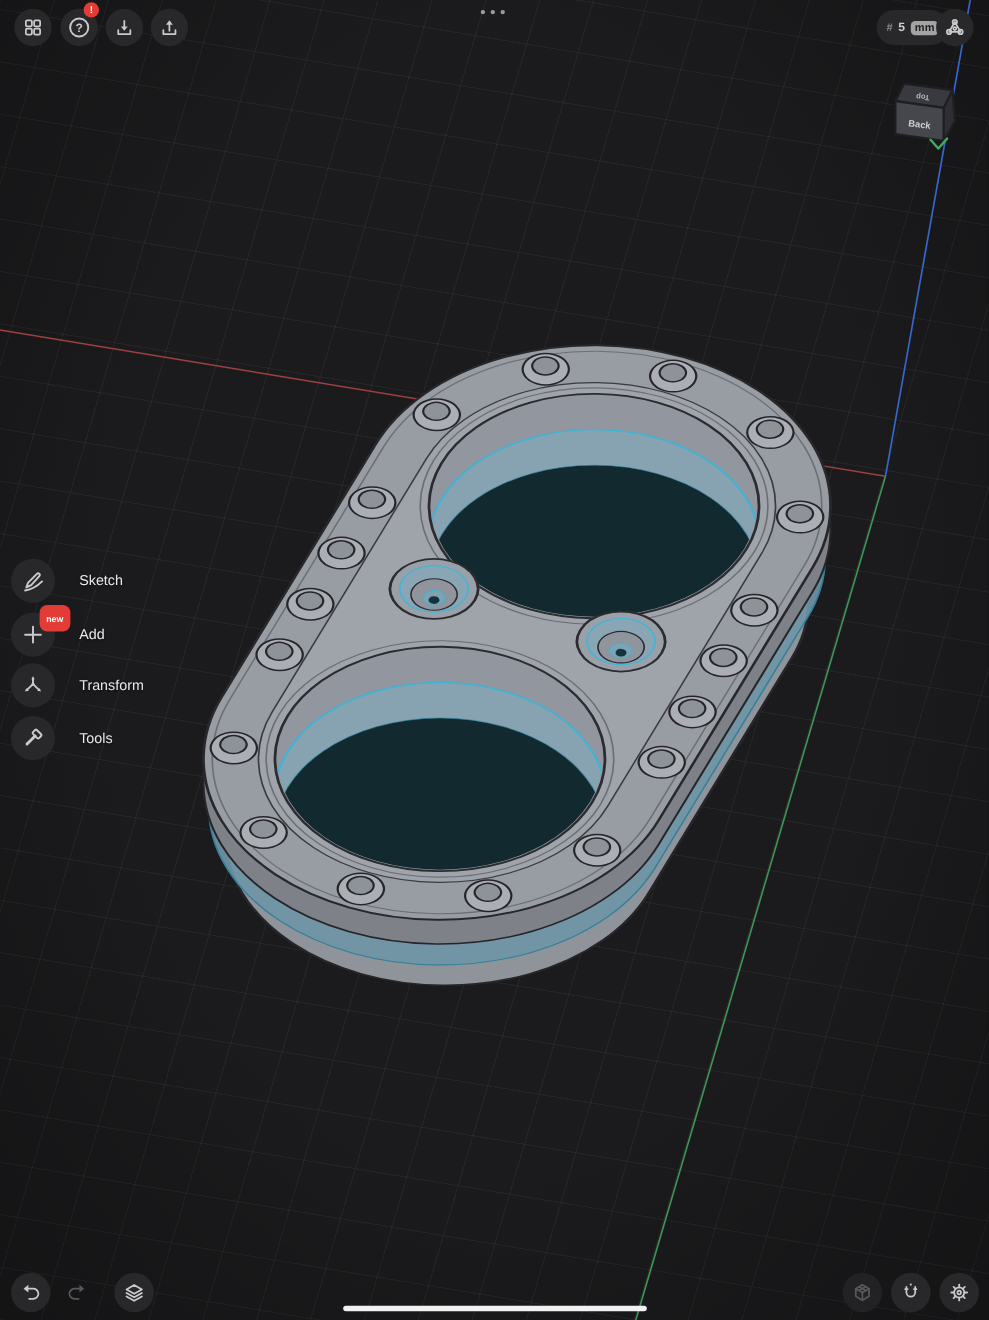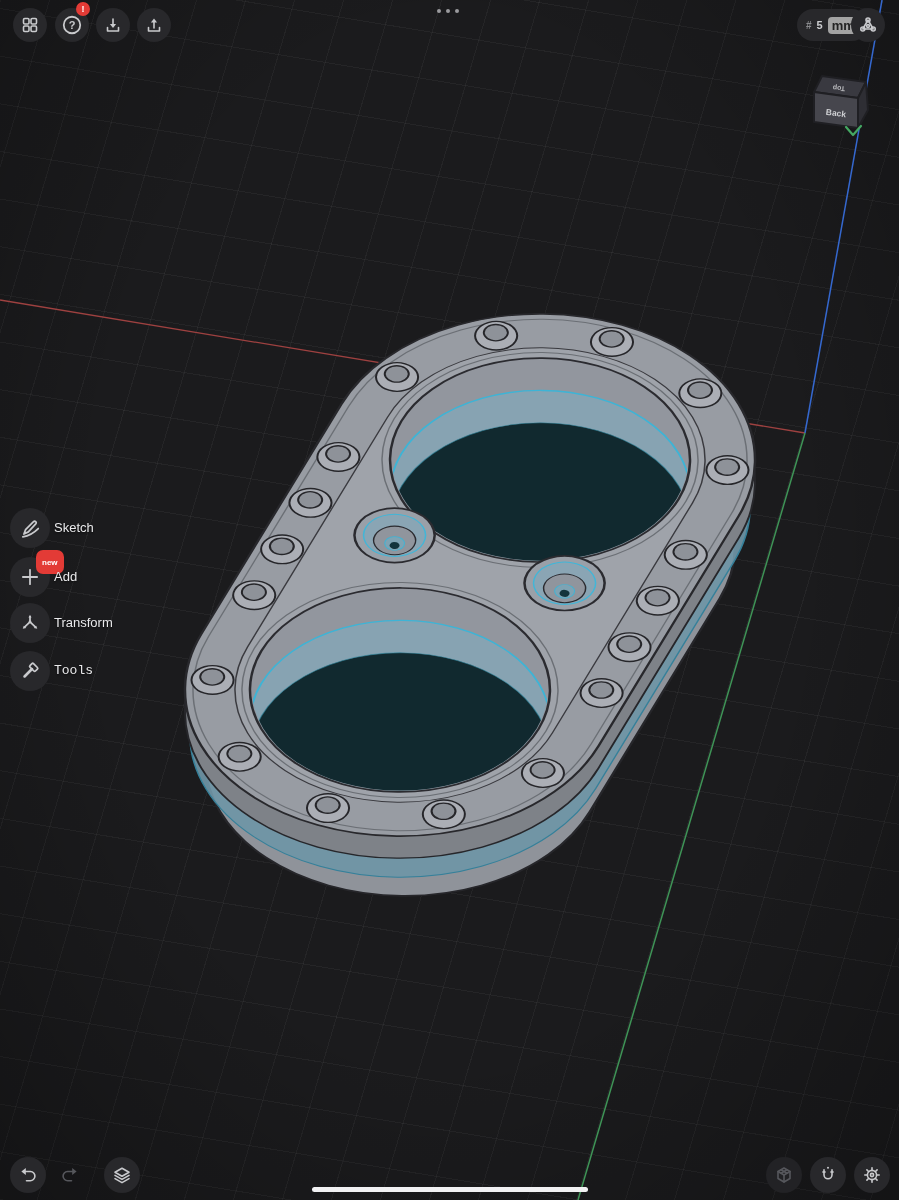--- a/index.html
+++ b/index.html
@@ -16,36 +16,36 @@
   .circle-btn{
     position:absolute;width:34px;height:34px;border-radius:50%;
     background:#28282b;display:flex;align-items:center;justify-content:center;
   }
   .circle-btn.big{width:40px;height:40px;}
   .circle-btn.dim{background:#222225;}
   .circle-btn svg{display:block;}
   .ic{stroke:#c9cacd;fill:none;stroke-width:1.6;stroke-linecap:round;stroke-linejoin:round;}
   .ic-dim{stroke:#56575c;}
   .menu-label{
-    position:absolute;left:54px;color:#e9e9eb;font-size:13px;line-height:14px;
+    position:absolute;left:72px;color:#e9e9eb;font-size:13px;line-height:14px;
     text-shadow:0 1px 2px rgba(0,0,0,.6);
   }
   .badge-red{
     position:absolute;background:#e33b36;color:#fff;border-radius:8px;
     display:flex;align-items:center;justify-content:center;font-weight:bold;
   }
   #help-badge{left:76px;top:2px;width:14px;height:14px;font-size:9px;}
   #new-badge{left:36px;top:550px;height:24px;padding:0 6px;font-size:8px;border-radius:7px;}
   #snap-pill{
     position:absolute;left:797px;top:9px;height:32px;border-radius:16px;background:#28282b;
     display:flex;align-items:center;justify-content:center;padding:0 9px;gap:5px;
   }
   #snap-pill .hash{color:#8a8b8e;font-size:10px;font-weight:bold;}
   #snap-pill .val{color:#cdced1;font-size:11px;font-weight:bold;}
-  #snap-pill .unit{background:#a3a3a3;color:#222;font-size:13px;font-weight:bold;border-radius:4px;padding:1px 4px;}
+  #snap-pill .unit{background:#a3a3a3;color:#222;font-size:10px;font-weight:bold;border-radius:4px;padding:1px 4px;}
   #multitask-dots{position:absolute;left:437px;top:9px;display:flex;gap:5px;}
   #multitask-dots i{width:4px;height:4px;border-radius:2px;background:#9a9a9e;display:block;}
   #home-indicator{
     position:absolute;left:312px;top:1187px;width:276px;height:5px;border-radius:3px;background:#f1f1f3;
   }
 </style>
 </head>
 <body>
 
 <div id="app">
@@ -240,21 +240,21 @@
   <div class="menu-label" style="top:616px;">Transform</div>
 
   <div class="circle-btn big" style="left:10px;top:651px;">
     <svg width="22" height="22" viewBox="0 0 20 20">
       <g transform="rotate(45 10 10)" class="ic" stroke-width="1.5">
         <rect x="6.5" y="3" width="7" height="4.5" rx="1"></rect>
         <line x1="10" y1="7.5" x2="10" y2="17" stroke-width="2.4"></line>
       </g>
     </svg>
   </div>
-  <div class="menu-label" style="top:664px;font-family:Liberation Mono, monospace;">Tools</div>
+  <div class="menu-label" style="top:664px;">Tools</div>
 
   <div class="circle-btn" style="left:10px;top:1157px;width:36px;height:36px;">
     <svg width="20" height="20" viewBox="0 0 20 20">
       <path d="M7.5,6.5 H12.5 a4.6,4.6 0 1 1 -0.4,9.2 H8.5" class="ic" stroke-width="2"></path>
       <polygon points="7.8,2.9 7.8,10.1 3.4,6.5" fill="#c9cacd"></polygon>
     </svg>
   </div>
   <div class="circle-btn" style="left:52px;top:1157px;width:36px;height:36px;background:transparent;">
     <svg width="20" height="20" viewBox="0 0 20 20">
       <path d="M12.5,6.5 H7.5 a4.6,4.6 0 1 0 0.4,9.2 H11.5" class="ic ic-dim" stroke-width="2"></path>

